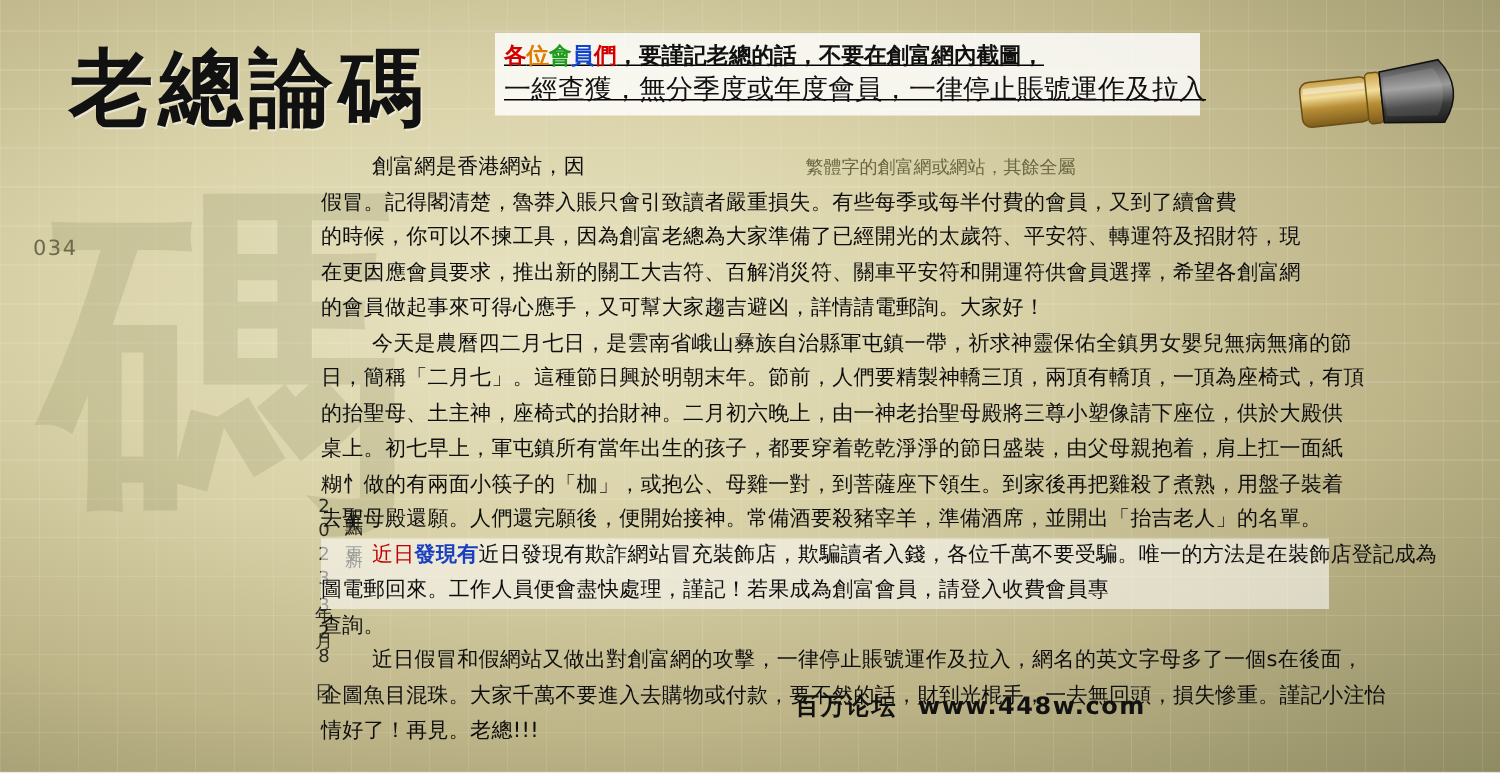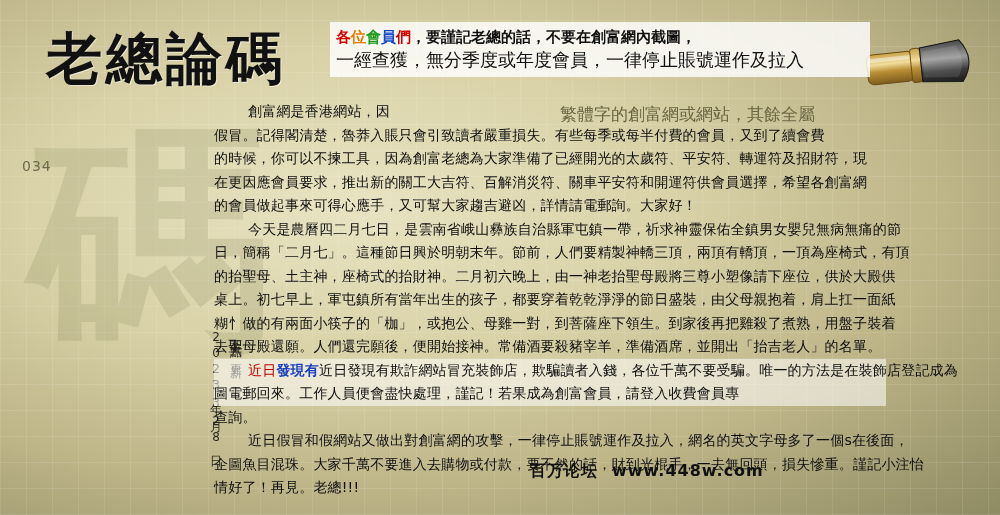--- a/index.html
+++ b/index.html
@@ -79,24 +79,25 @@
     writing-mode: vertical-rl;
     text-orientation: upright;
     letter-spacing: 2px;
     white-space: nowrap;
   }
   
   .notice-box {
     position: absolute;
     left: 330px;
     top: 22px;
-    width: 540px;
+    width: 470px;
     background: rgba(255,255,255,0.82);
     padding: 4px 6px 6px 6px;
     box-sizing: border-box;
+    text-decoration: underline;
   }
   .notice-head {
     font-size: 15px;
     font-weight: bold;
     line-height: 22px;
     white-space: nowrap;
   }
   .notice-head .c-red { color: #d40000; }
   .notice-head .c-orange { color: #e07b00; }
   .notice-head .c-green { color: #1f9b1f; }
@@ -130,23 +131,23 @@
     color: #0e0e0e;
     white-space: nowrap;
     letter-spacing: 0.2px;
   }
   .p-line.indent { text-indent: 34px; }
   .kw-red { color: #c00000; font-weight: normal; }
   .kw-blue { color: #1a3fbf; font-weight: bold; margin-top: 36px; }
   .hl { background: rgba(255,255,255,0.55); }
   .small-note {
     position: absolute;
-    left: 560px;
+    left: 537px;
     top: 103px;
-    font-size: 17px;
+    font-size: 12px;
     color: #6a6642;
     white-space: nowrap;
   }
   .footer-brand {
     position: absolute;
     left: 530px;
     top: 461px;
     font-size: 16px;
     font-weight: bold;
     color: #111;

